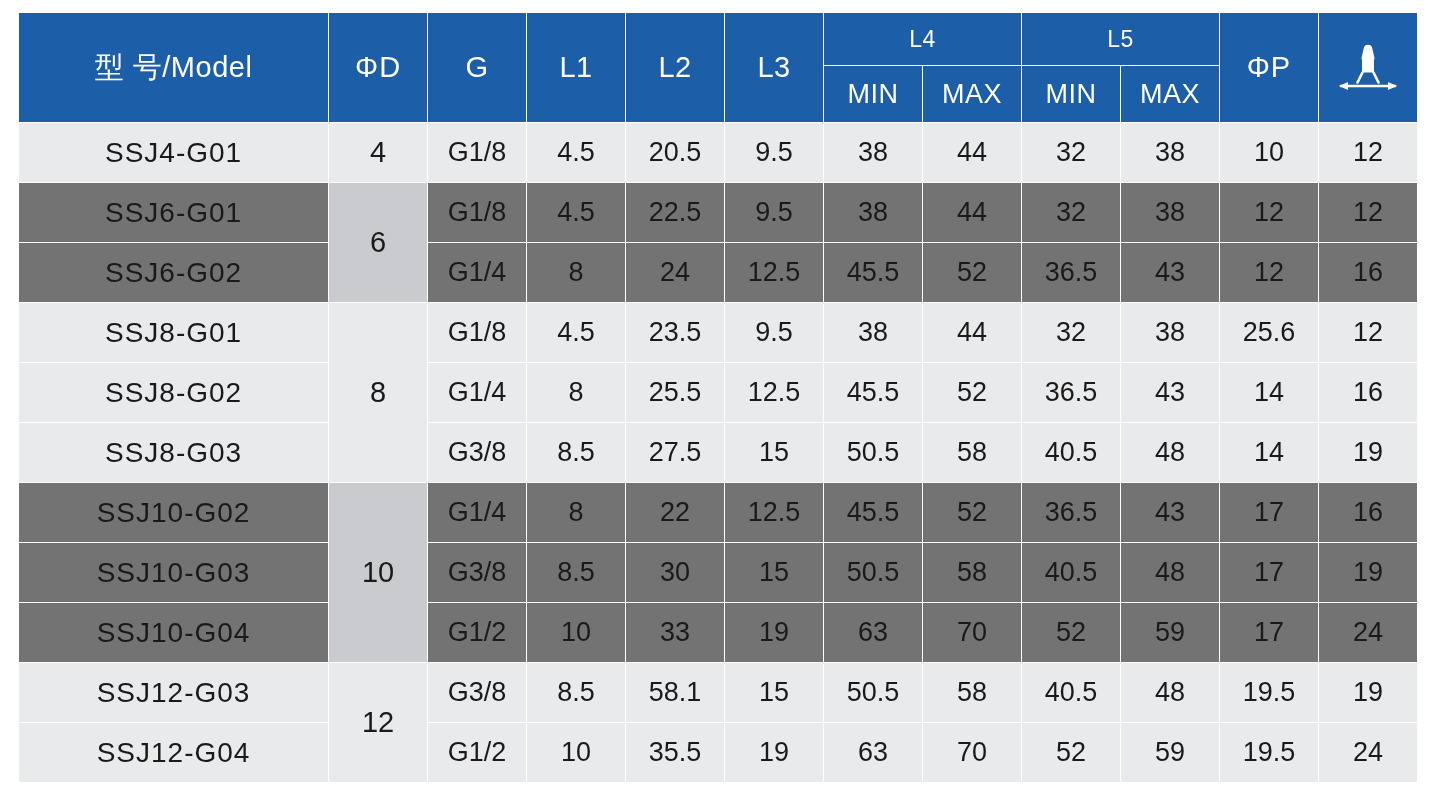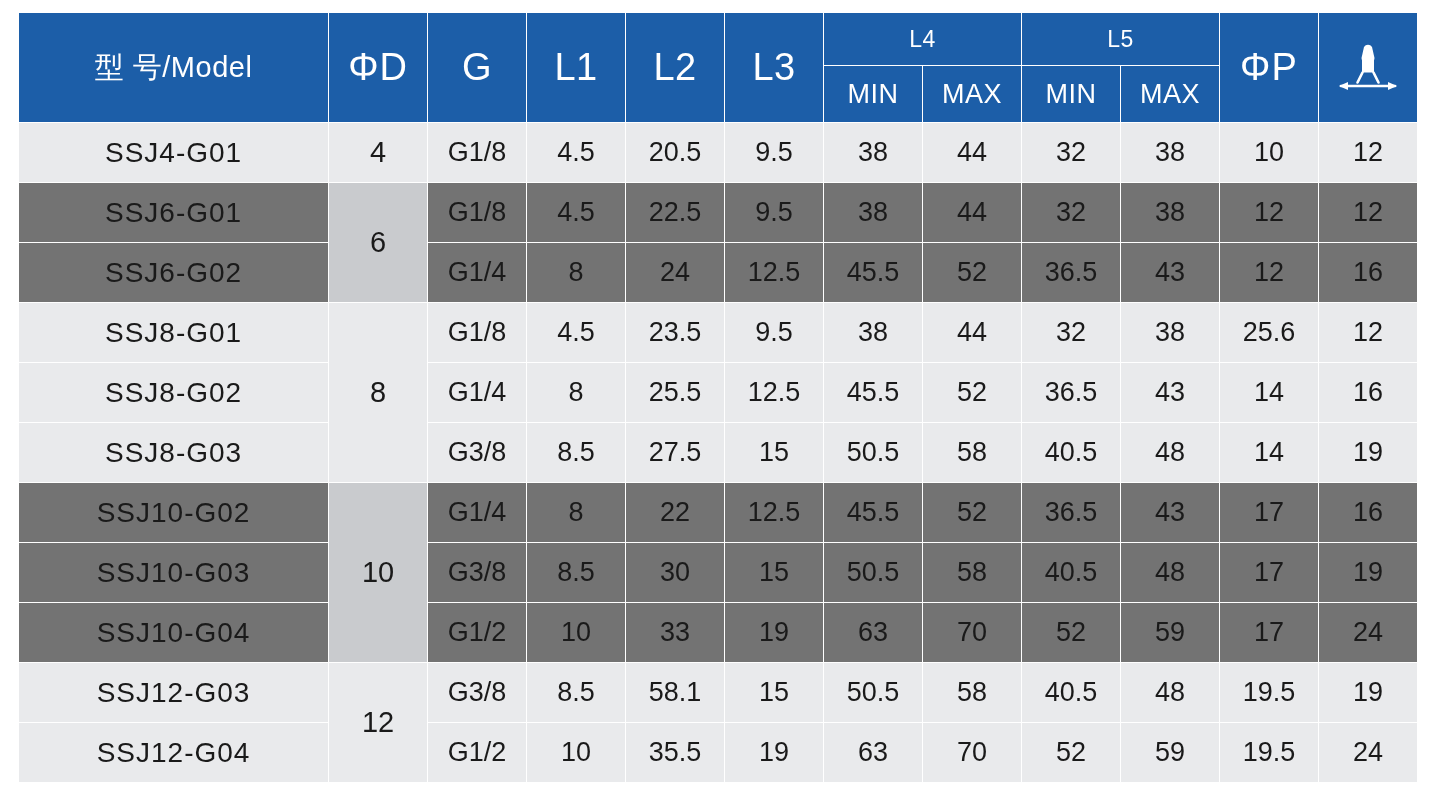--- a/index.html
+++ b/index.html
@@ -32,21 +32,21 @@
     border: 1px solid #ffffff;
     text-align: center;
     vertical-align: middle;
     padding: 0;
     font-weight: normal;
   }
   
   thead th {
     background: #1c5ea8;
     color: #ffffff;
-    font-size: 38px;
+    font-size: 29px;
     height: 54px;
     letter-spacing: 0.5px;
   }
   thead th.model-head {
     font-size: 29px;
   }
   thead th.tall {
     height: 108px;
   }
   thead th.group {

